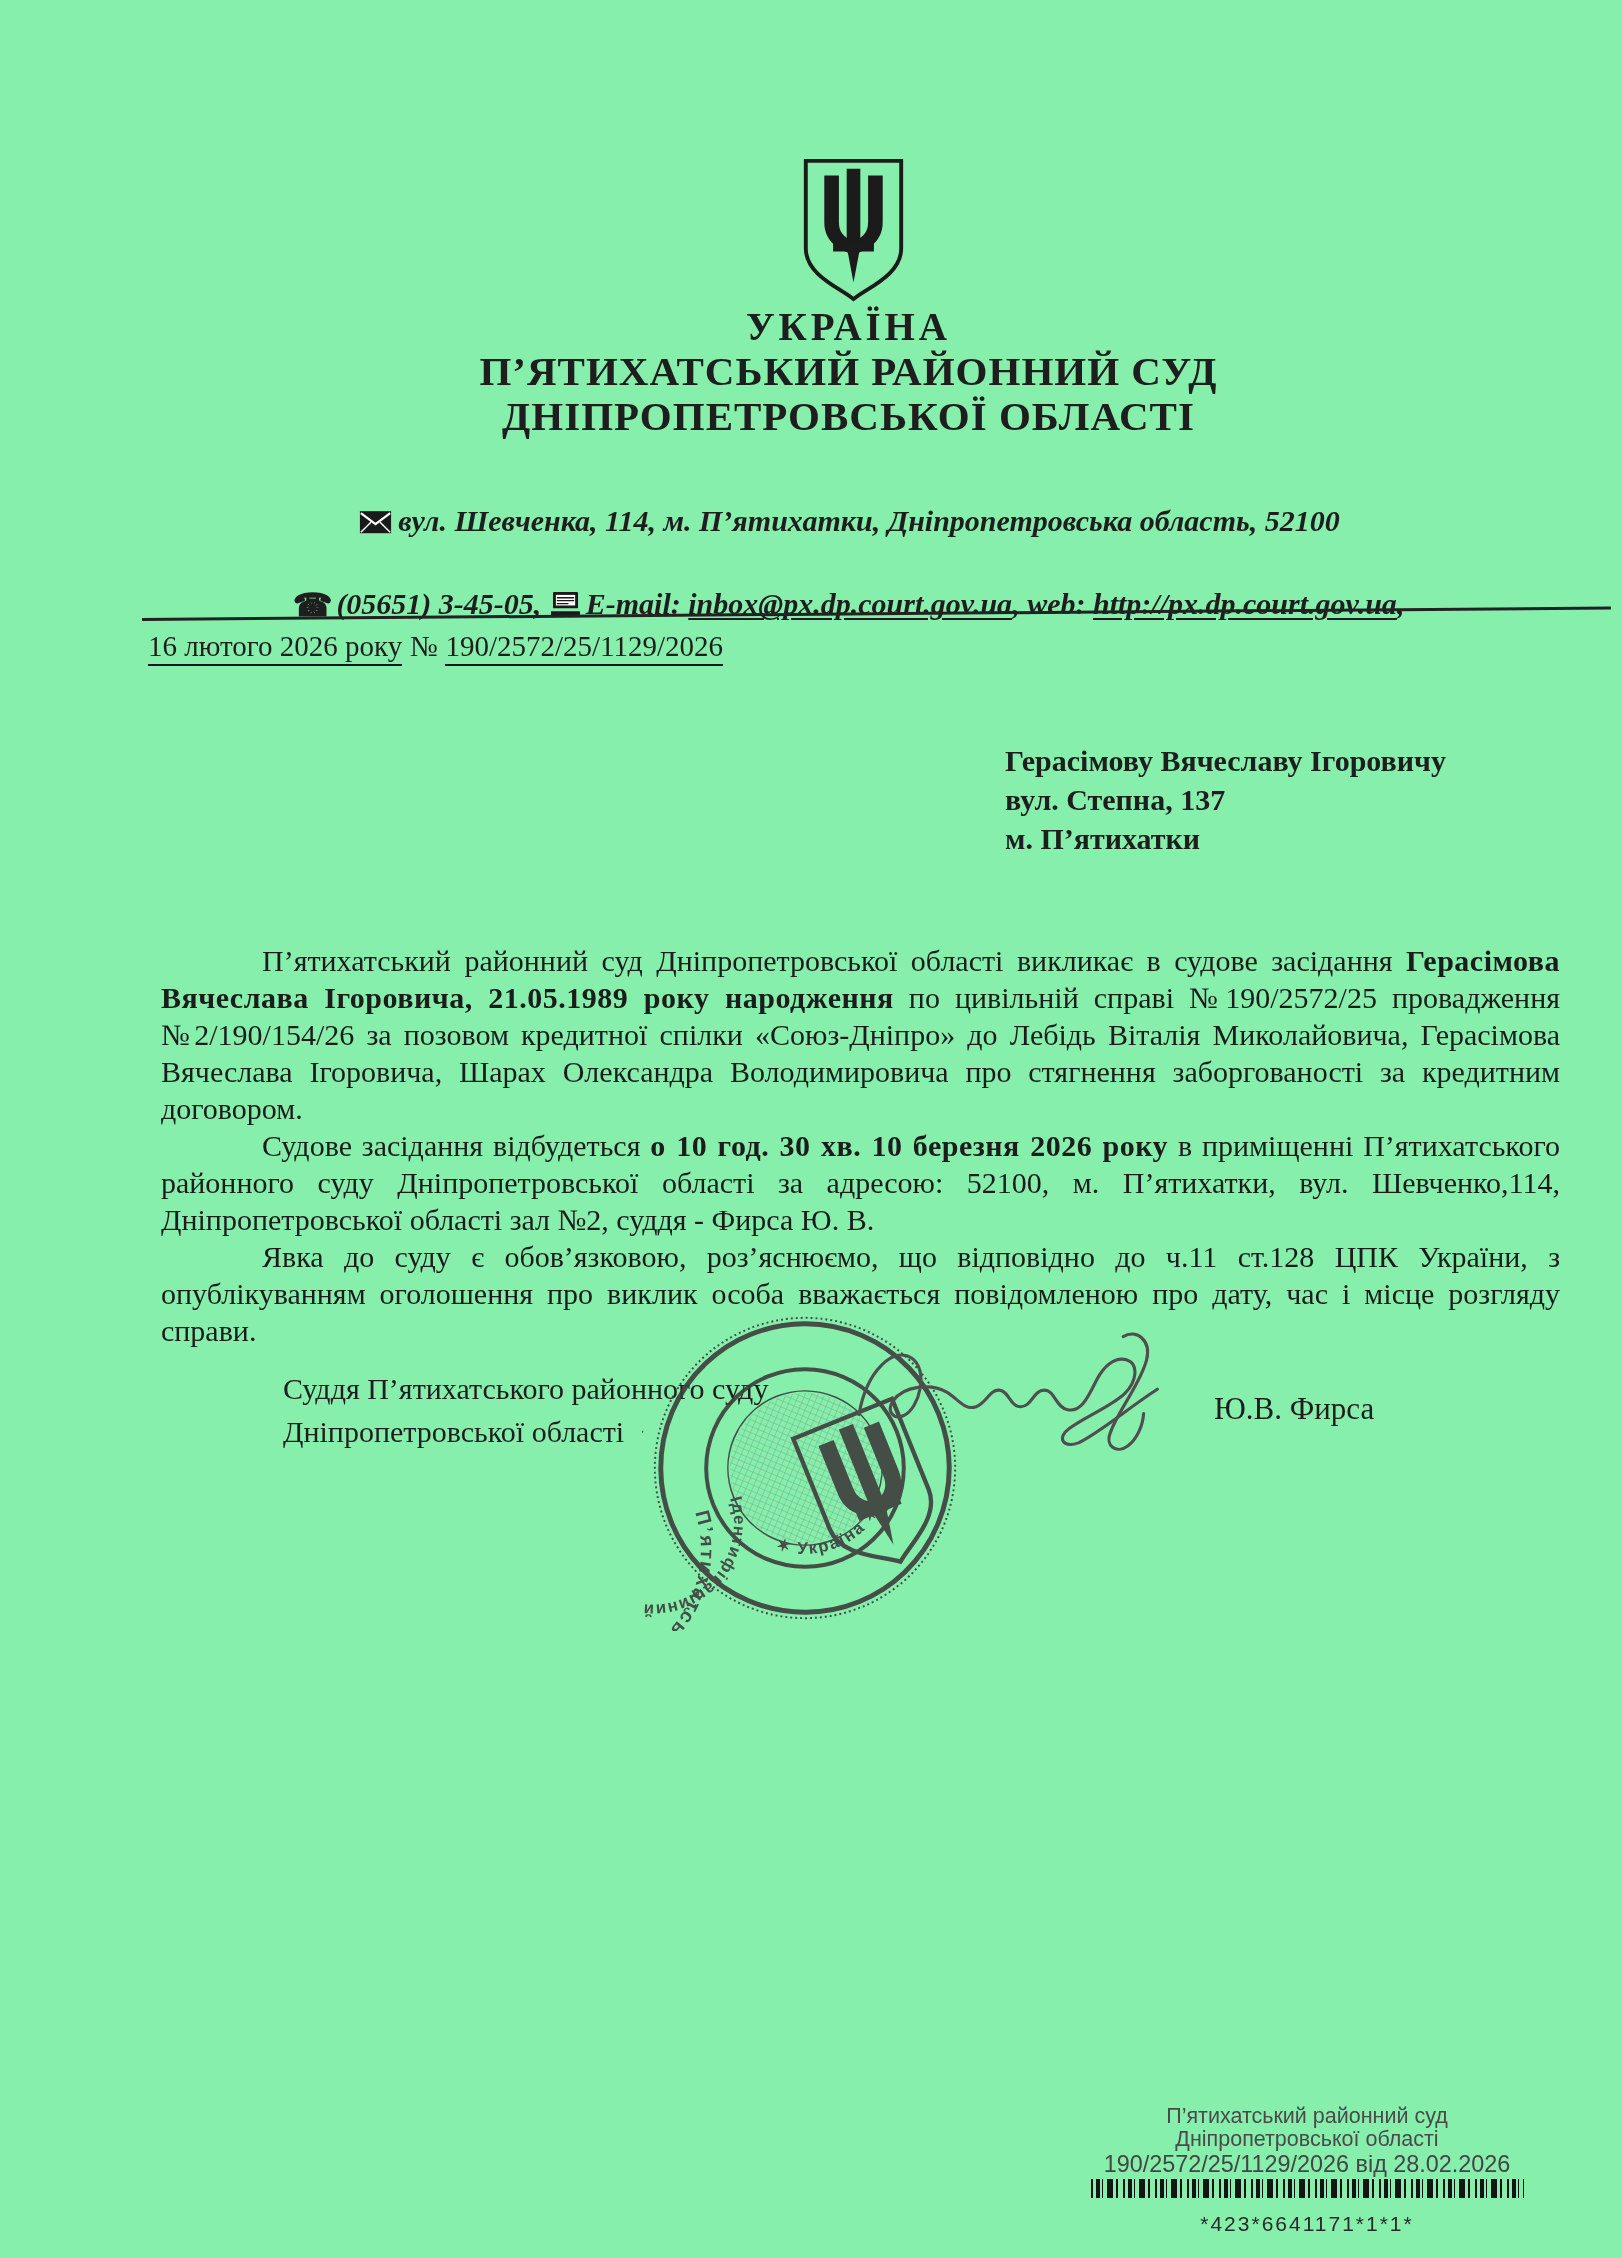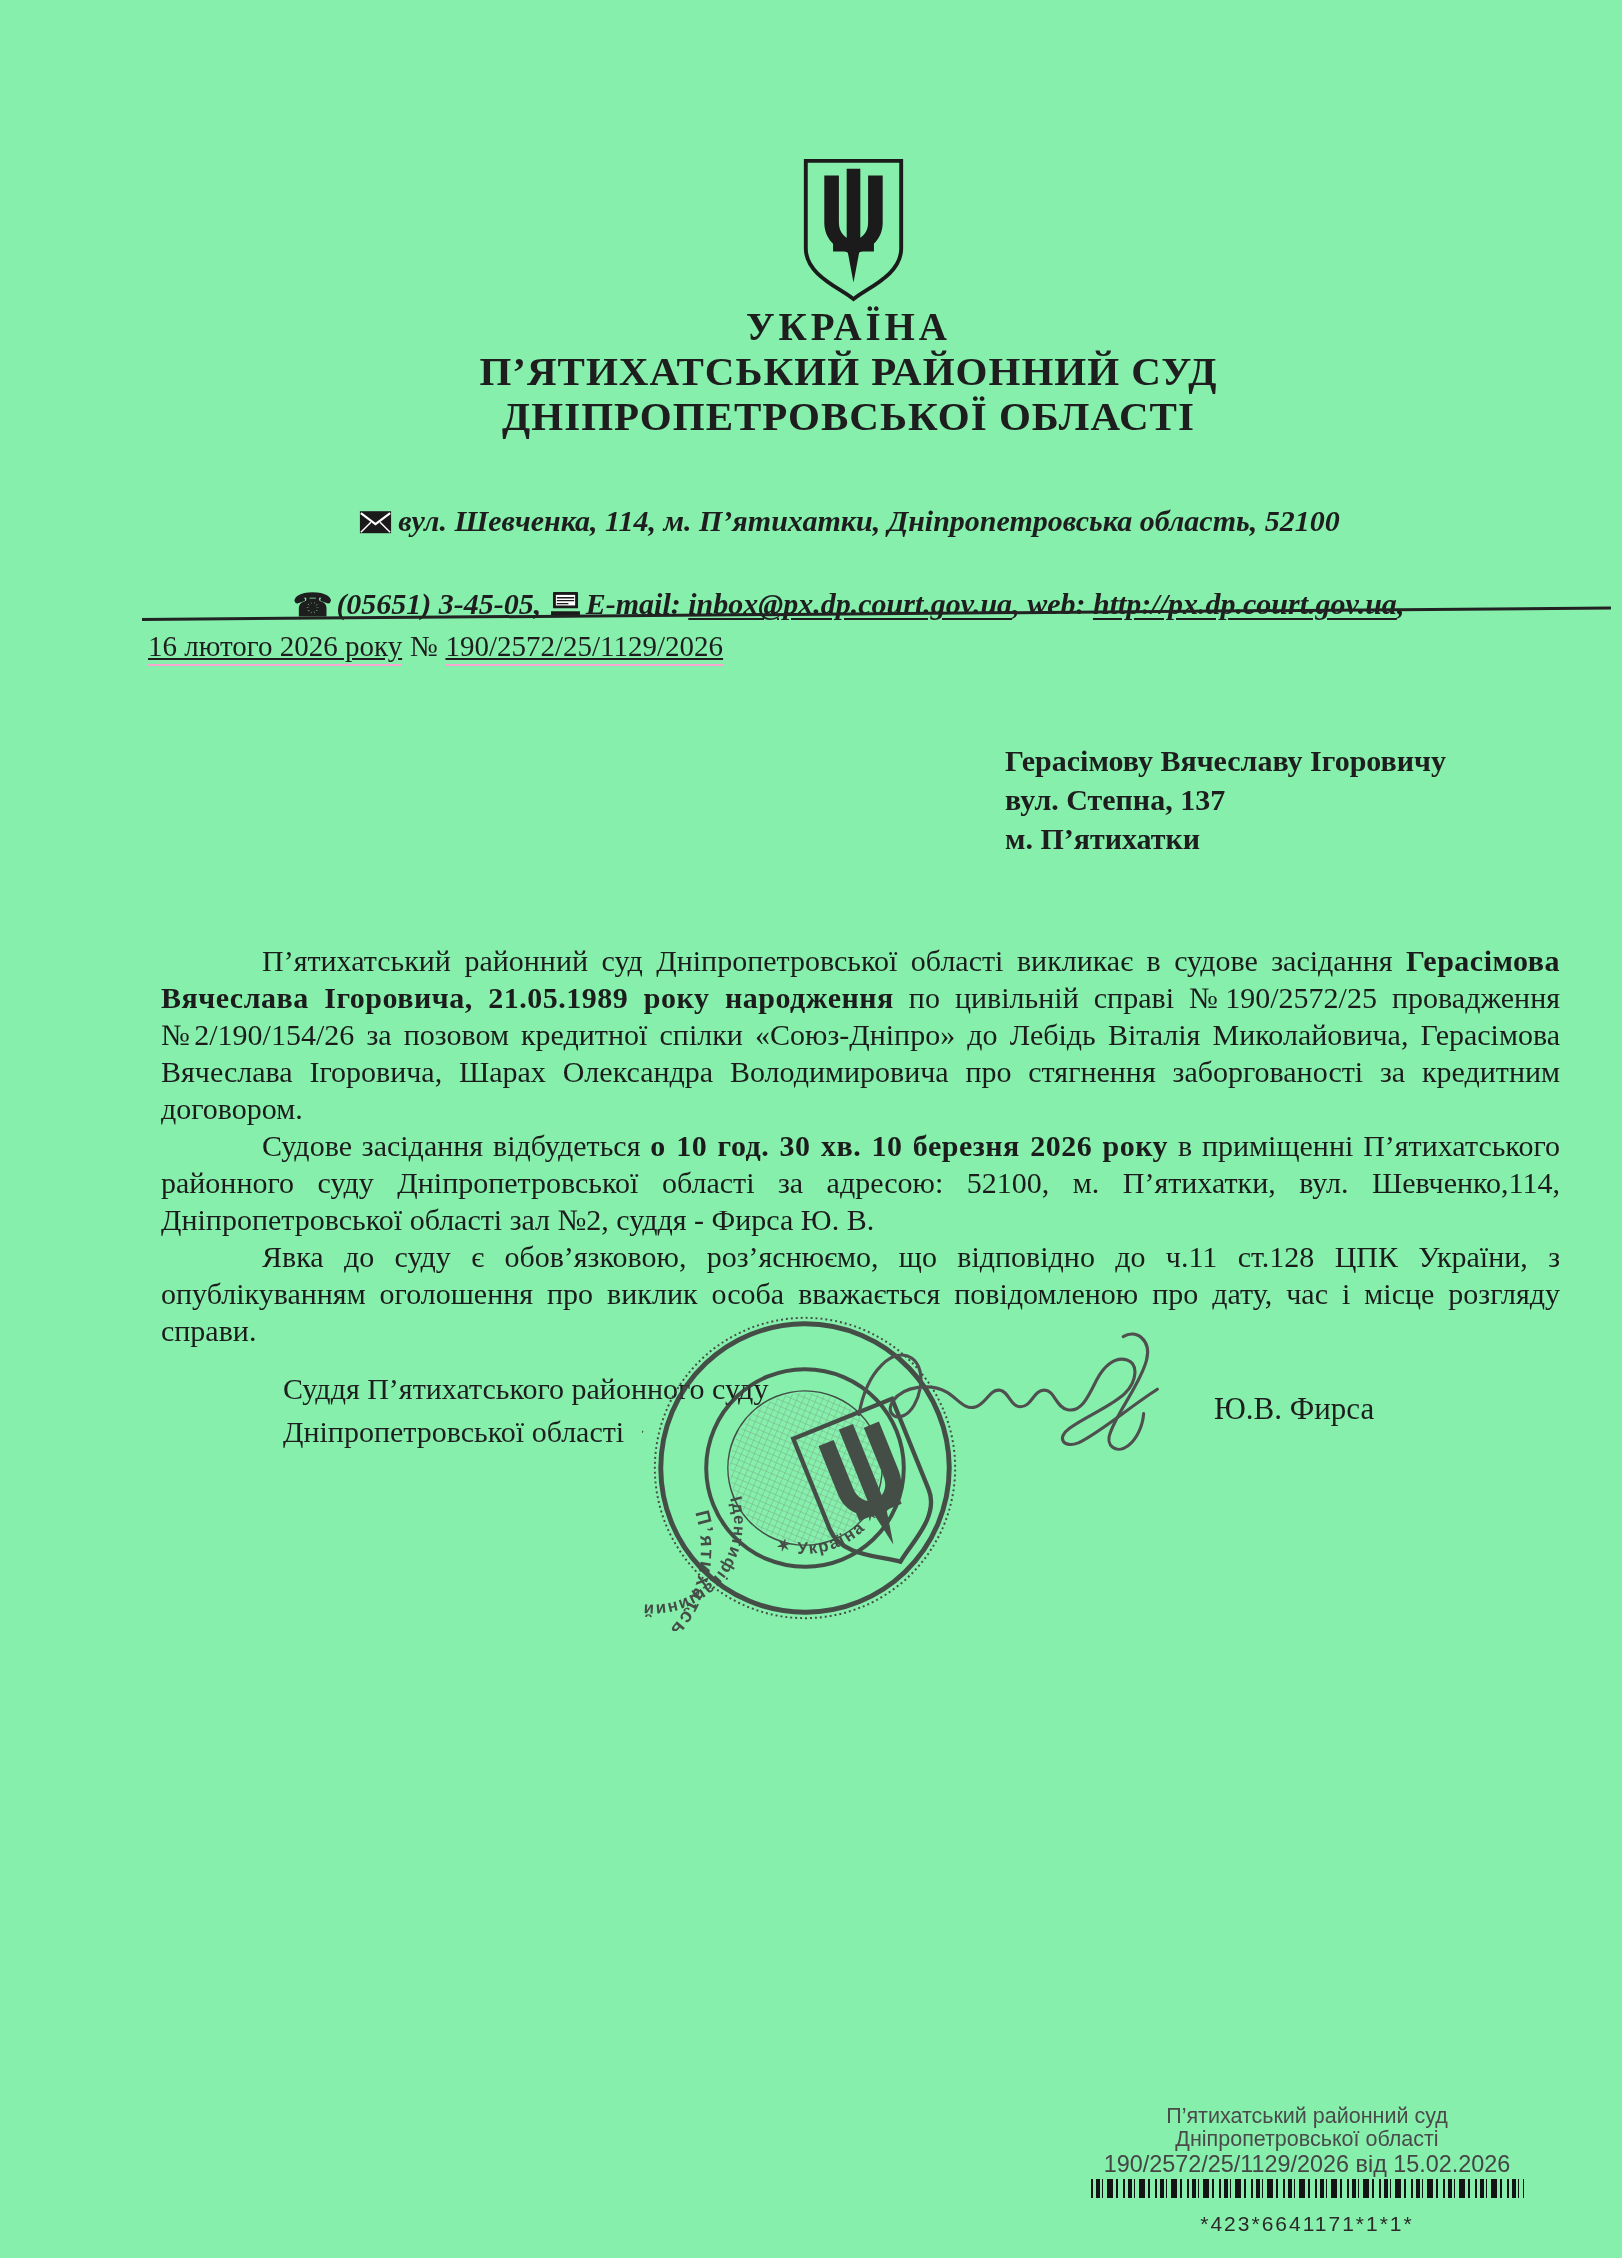--- a/index.html
+++ b/index.html
@@ -15,21 +15,21 @@
   .country{font-size:39px;font-weight:bold;letter-spacing:3.9px;line-height:45px;}
   .court-line{font-size:41px;font-weight:bold;letter-spacing:1px;line-height:45px;}
   .addr{font-size:30px;font-weight:bold;font-style:italic;line-height:40px;margin-top:40px;}
   .addr .lnk{text-decoration:underline;text-decoration-thickness:2px;text-underline-offset:3.9px;}
   .icon{display:inline-block;vertical-align:-3.9px;margin:0 5.9px 0 2px;}
   .phone-glyph{font-style:normal;font-size:32px;vertical-align:-2px;margin-right:3.9px;}
   
   .rule{left:142px;top:618px;width:1469px;height:2.9px;background:#222;
         transform:rotate(-0.45deg);transform-origin:left center;}
   .refline{left:148px;top:630px;font-size:29px;white-space:nowrap;}
-  .refline .u{border-bottom:2px solid #f9a8d4;padding-bottom:2px;text-decoration:underline;}
+  .refline .u{border-bottom:2px solid #0f172a;padding-bottom:2px;}
   .refline .gap{padding:0 7.8px;}
   
   .recipient{left:1005px;top:741px;font-size:30px;line-height:39px;font-weight:bold;}
   
   .body-text{left:154px;top:942px;width:1399px;font-size:30px;line-height:37px;
              text-align:justify;color:#1c1c1c;z-index:1;margin-left:7px;}
   .body-text p{margin:0;text-indent:101px;}
   .body-text b{letter-spacing:0.5px;}
   
   .sig-title{left:283px;top:1367px;font-size:30px;line-height:43px;z-index:1;}
@@ -169,19 +169,19 @@
                C272,89 246,99 228,112 C214,122 222,133 237,127 C257,118 290,90 318,72"></path>
       <path d="M283,18 C297,10 312,22 307,42 C301,66 279,92 270,116 C264,130 276,139 288,130 C297,123 303,110 304,97"></path>
     </svg>
   </div>
 
   <div class="abs judge-name">Ю.В. Фирса</div>
 
   <div class="abs footer">
     <div class="f-line">П’ятихатський районний суд</div>
     <div class="f-line">Дніпропетровської області</div>
-    <div class="f-case">190/2572/25/1129/2026 від 15.02.2026</div>
+    <div class="f-case">190/2572/25/1129/2026 від 28.02.2026</div>
     <div class="barcode"></div>
     <div class="bar-text">*423*6641171*1*1*</div>
   </div>
 
 </div>
 
 
 </body></html>

